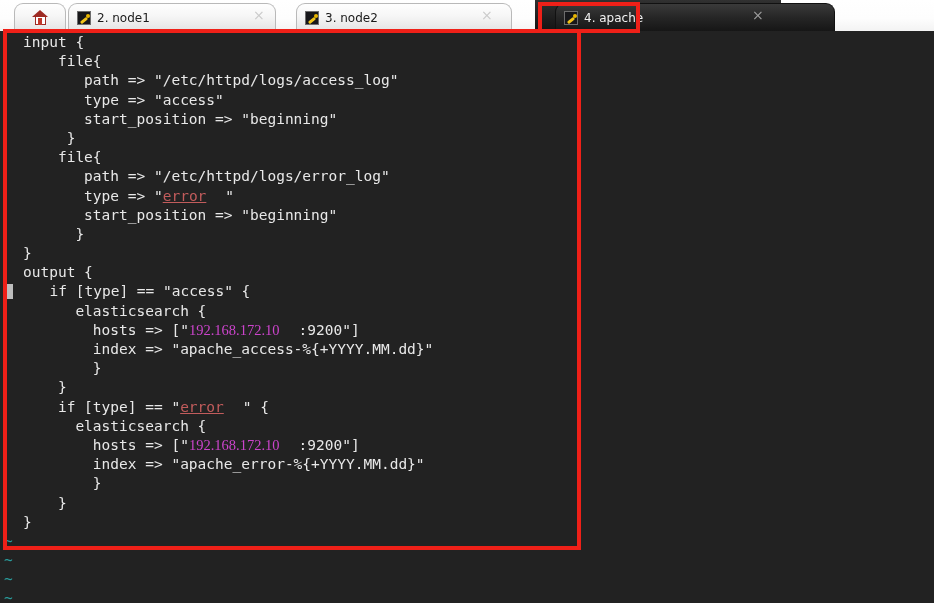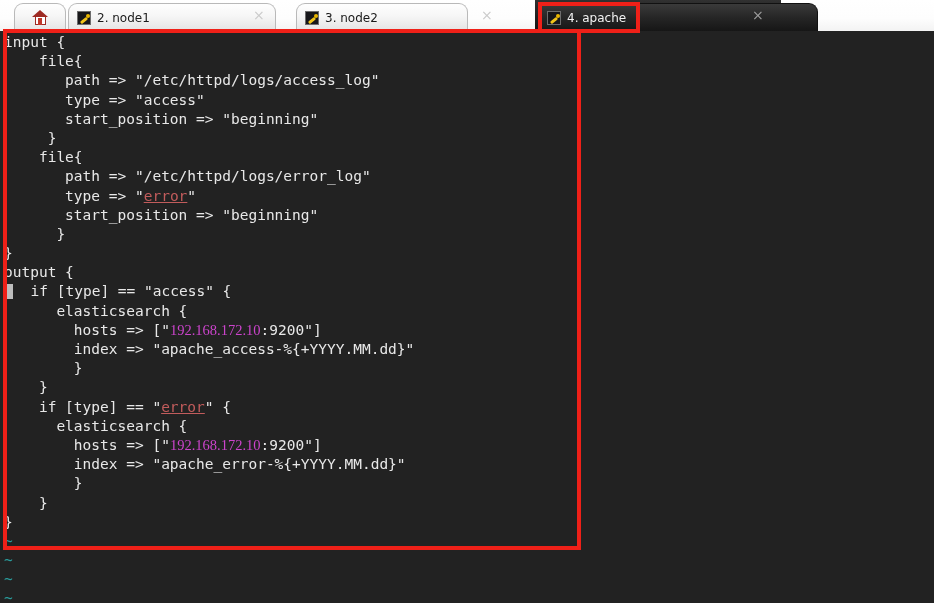--- a/index.html
+++ b/index.html
@@ -84,23 +84,23 @@
   }
   .home-icon .door {
     position: absolute;
     left: 6.5px; top: 8px;
     width: 4px; height: 7px;
     background: #c0392b;
   }
 
   
   #tab-node1 { left: 68px;  width: 208px; }
-  #tab-node2 { left: 296px; width: 172px; }
+  #tab-node2 { left: 296px; width: 216px; }
   #tab-apache {
-    left: 538px; width: 280px;
+    left: 555px; width: 280px;
     background: linear-gradient(to bottom, #3a3a3a 0%, #262626 50%, #161616 100%);
     border: 1px solid #111111;
     border-bottom: none;
   }
   #tab-apache .tab-label { color: #f2f2f2; }
 
   .putty-icon {
     width: 14px; height: 14px;
     background: #17171a;
     border: 1px solid #6d6d6d;
@@ -194,21 +194,21 @@
     font-size: 14.5px;
     line-height: 19.2px;
     color: #e8e8e8;
     white-space: pre;
     padding: 2px 0 0 4px;
     box-sizing: border-box;
     overflow: hidden;
     z-index: 1;
   }
   #terminal .line { height: 19.2px; }
-  .s-str   { color: #e8e8e8; }
+  .s-str   { color: #e8e8e8; padding-left: 19px; }
   .s-red   { color: #c25c5c; text-decoration: underline; }
   .s-mag   { color: #cc44cc; font-family: Liberation Serif, serif; }
   .s-tilde { color: #2a9d9d; }
   .cursor {
     display: inline-block;
     width: 9.1px;
     height: 15px;
     background: #bdbdbd;
     vertical-align: -3px;
   }

